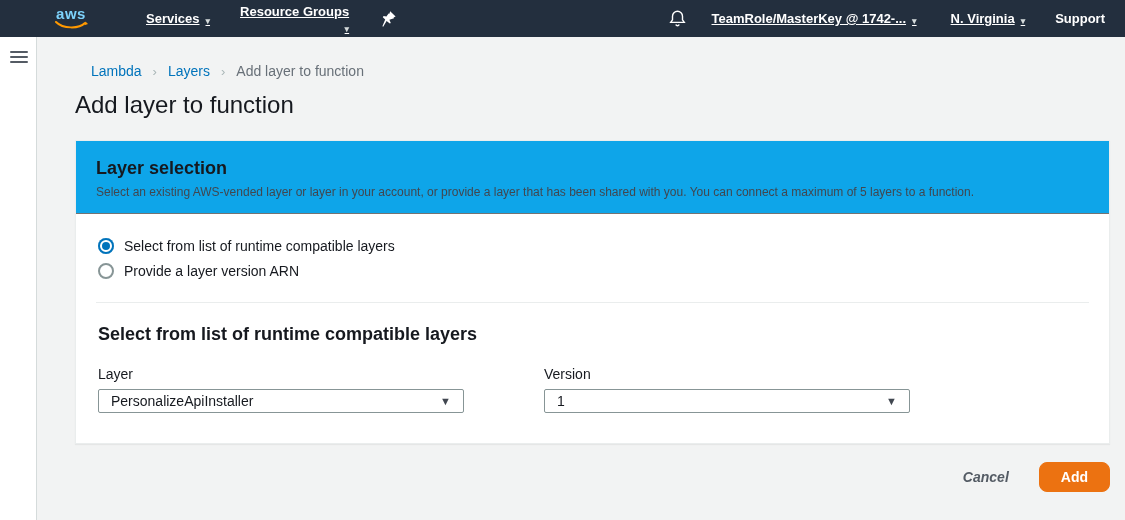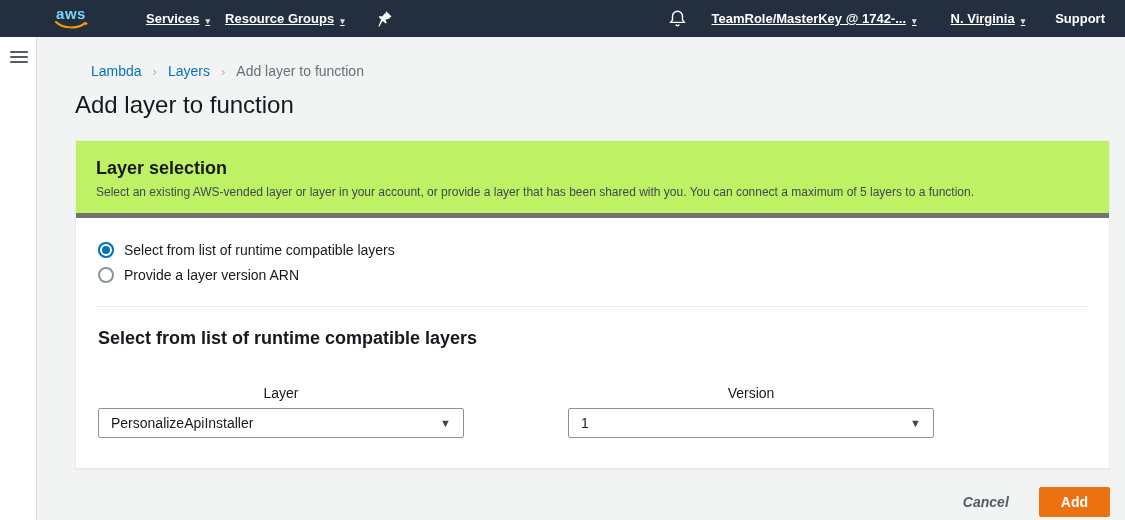--- a/index.html
+++ b/index.html
@@ -9,21 +9,21 @@
   
   .navbar {
     height:37px; background:#232f3e; display:flex; align-items:center;
     color:#ffffff; font-size:13px; white-space:nowrap;
   }
   .logo { margin-left:54px; position:relative; display:flex; flex-direction:column; align-items:center; cursor:pointer; }
   .logo-text { font-weight:700; font-size:15px; letter-spacing:0.5px; line-height:14px; color:#7dd3fc; }
   .nav-left { display:flex; align-items:center; }
   .nav-item { display:flex; align-items:flex-end; gap:6px; font-weight:700; cursor:pointer;text-decoration:underline; }
   .nav-item.services { margin-left:58px; }
-  .nav-item.resource-groups { margin-left:15px; }
+  .nav-item.resource-groups { margin-left:30px;flex-direction:column; }
   .nav-pin { margin-left:32px; cursor:pointer; display:flex; align-items:center; }
   .chev { font-size:9px; color:#d5dbdb; line-height:1; }
   .nav-right { margin-left:auto; display:flex; align-items:center; margin-right:20px; }
   .nav-bell { display:flex; align-items:center; cursor:pointer; }
   .nav-account { margin-left:26px; }
   .nav-region { margin-left:34px; }
   .nav-support { margin-left:30px; font-weight:700; cursor:pointer; }
 
   
   .main { display:flex; height:483px; }
@@ -35,52 +35,52 @@
 
   .breadcrumb { margin-top:26px; display:flex; align-items:center; gap:11px; font-size:14px;margin-left:16px; }
   .breadcrumb a { color:#0073bb; text-decoration:none; cursor:pointer; }
   .crumb-sep { color:#aab7b8; font-size:13px; }
   .crumb-current { color:#687078; }
 
   .page-title { margin-top:12px; font-size:24px; font-weight:400; color:#16191f; }
 
   
   .card { margin-top:21px; background:#ffffff; border:1px solid #eaeded; box-shadow:0 1px 1px rgba(0,0,0,0.05); }
-  .card-header { background:#bef264; padding:17px 20px 14px 20px; border-bottom:5px solid #737373; }
+  .card-header { background:#0ea5e9; padding:17px 20px 14px 20px; border-bottom:1px solid #737373; }
   .card-title { font-size:18px; font-weight:700; color:#16191f; }
   .card-desc { margin-top:6px; font-size:12px; color:#414750; }
 
   .radio-group { padding:24px 20px 23px 22px; }
   .radio-row { display:flex; align-items:center; gap:10px; cursor:pointer; }
   .radio-row + .radio-row { margin-top:9px; }
   .radio { width:16px; height:16px; border-radius:50%; flex:none; }
   .radio.selected { background:#0073bb; box-shadow:inset 0 0 0 2px #0073bb, inset 0 0 0 4px #ffffff; }
   .radio.unselected { background:#ffffff; border:2px solid #879596; }
   .radio-label { font-size:14px; color:#16191f; }
 
   .inner-divider { height:1px; background:#eaeded; margin:0 20px; }
 
   .section { padding:21px 20px 30px 22px; }
   .section-title { font-size:18px; font-weight:700; color:#16191f; }
-  .fields { display:flex; margin-top:36px; gap:104px;text-align:center; }
+  .fields { display:flex; margin-top:21px; gap:80px; }
   .field { width:366px; }
   .field-label { font-size:14px; color:#16191f; margin-bottom:7px; }
   .select-box {
-    height:30px; border:1px solid #879596; border-radius:2px; background:#ffffff;
+    height:24px; border:1px solid #879596; border-radius:2px; background:#ffffff;
     display:flex; align-items:center; justify-content:space-between; padding:0 12px;
     font-size:14px; color:#16191f; cursor:pointer;
   }
   .select-caret { color:#414750; font-size:11px; line-height:1; }
 
   
   .actions { margin-top:18px; display:flex; justify-content:flex-end; align-items:center; gap:30px; }
   .btn-cancel { font-size:14px; font-weight:700; color:#545b64; cursor:pointer; background:none; border:none; font-family:inherit;font-style:italic; }
   .btn-add {
     background:#ec7211; color:#ffffff; font-weight:700; font-size:14px;
-    border:1px solid #ec7211; border-radius:2px; padding:5px 21px; height:30px; cursor:pointer;
+    border:1px solid #ec7211; border-radius:8px; padding:5px 21px; height:30px; cursor:pointer;
     font-family:inherit;
   }
 </style>
 </head>
 <body>
 
 <div class="navbar">
   <div class="logo">
     <span class="logo-text">aws</span>
     <svg width="34" height="9" viewBox="0 0 34 9">

